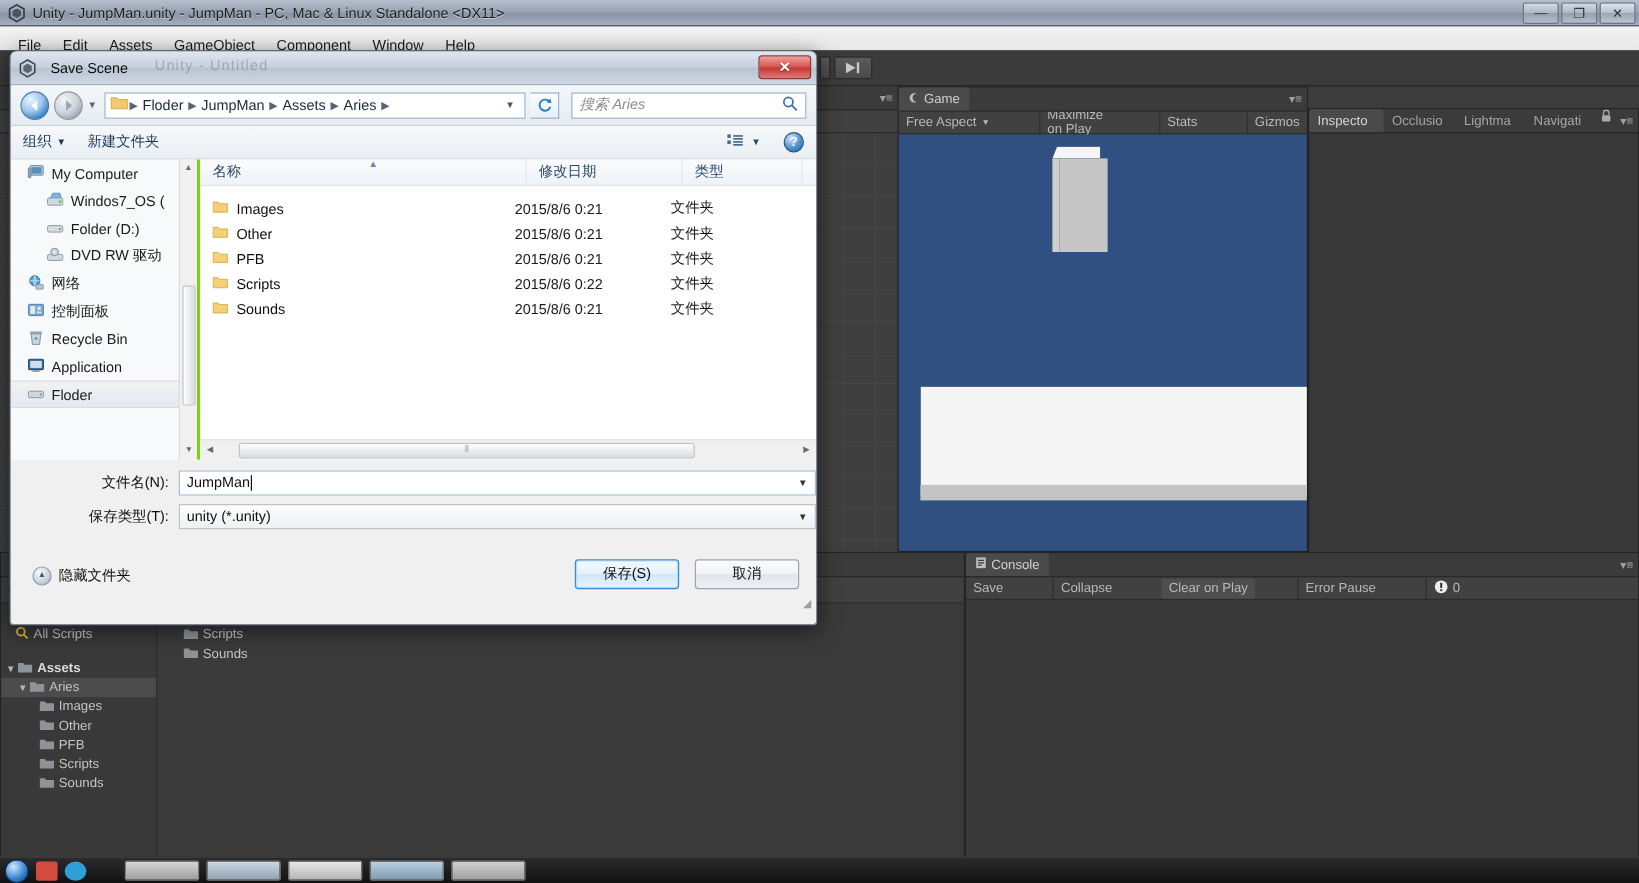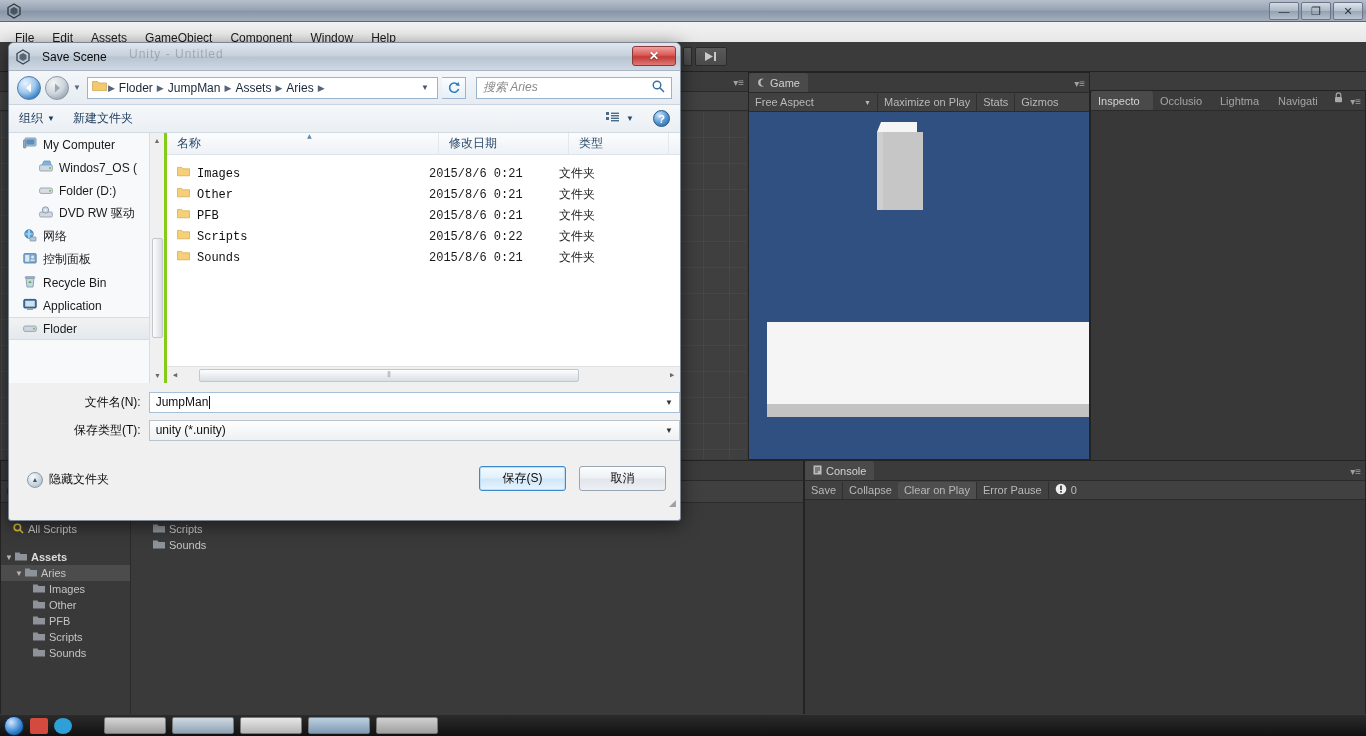--- a/index.html
+++ b/index.html
@@ -81,21 +81,21 @@
   }
   .ptab {
     height: 19px; padding: 0 8px; display: flex; align-items: center; gap: 4px;
     font-size: 11px; color: #a8a8a8; background: #333; border-radius: 3px 3px 0 0;
   }
   .ptab.active { background: #4a4a4a; color: #d2d2d2; }
   .ptab-menu { position: absolute; right: 4px; bottom: 3px; font-size: 10px; color: #a0a0a0; }
 
   .panel-toolbar {
     height: 19px; background: #414141; border-bottom: 1px solid #2b2b2b;
-    display: flex; align-items: center; font-size: 11px; color: #b9b9b9;
+    display: flex; align-items: center; font-size: 11px; color: #b9b9b9; gap: 35px;
   }
   .ptool { padding: 0 6px; height: 17px; display: flex; align-items: center; }
   .ptool.boxed { background: #4e4e4e; border-radius: 2px; }
   .ptool.sep { border-left: 1px solid #2f2f2f; }
 
   
   #scene-view { left: 0px; top: 30px; width: 748px; height: 388px; background:#3c3c3c; border:none;}
   .scene-canvas {
     position: absolute; left: 1px; top: 40px; width: 746px; height: 347px;
     background: #403f3f;
@@ -270,21 +270,21 @@
   .side-row.indent { padding-left: 30px; }
   .side-row.sel { background: linear-gradient(to bottom,#f2f2f2,#e3e9ef); border-top:1px solid #d4dce4; border-bottom:1px solid #d4dce4;}
   .side-scroll {
     position: absolute; right: 0; top: 0; width: 15px; height: 100%;
     background: #f0f0f0; border-left: 1px solid #dcdcdc;
   }
   .ss-up, .ss-dn { height: 15px; display:flex; align-items:center; justify-content:center; font-size:7px; color:#6a6a6a;}
   .ss-thumb { position:absolute; top: 105px; left: 2px; width: 11px; height: 100px;
     background: linear-gradient(to right,#fdfdfd,#d9dde2); border:1px solid #c2c7cd; border-radius:2px;}
 
-  .dlg-files { flex: 1; position: relative; background: #fff; font-family: Liberation Mono, monospace; }
+  .dlg-files { flex: 1; position: relative; background: #fff; }
   .file-head {
     height: 22px; background: linear-gradient(to bottom,#fbfcfd,#eef2f6);
     border-bottom: 1px solid #dde3ea; display: flex; align-items: center;
     font-size: 12px; color: #2a4a6a; position: relative;
   }
   .fh-cell { padding-left: 10px; border-right: 1px solid #e2e8ee; height: 100%; display:flex; align-items:center; }
   .sort-ind { position:absolute; left: 140px; top: -1px; font-size: 8px; color:#5b8ab8;}
   .file-row { height: 21px; display: flex; align-items: center; font-size: 12px; color: #0e0e0e; }
   .fr-name { width: 262px; display: flex; align-items: center; gap: 7px; padding-left: 10px;}
   .fr-date { width: 130px; color: #1a1a1a;}
@@ -343,20 +343,21 @@
 
 <div id="root">
 
   <div class="unity-titlebar">
     <span class="unity-icon">
       <svg width="16" height="16" viewBox="0 0 16 16">
         <polygon points="8,1 14,4.5 14,11.5 8,15 2,11.5 2,4.5" fill="none" stroke="#2d3640" stroke-width="1.3"></polygon>
         <polygon points="8,4 11.5,6 11.5,10 8,12 4.5,10 4.5,6" fill="#4a5461"></polygon>
       </svg>
     </span>
+    <span class="unity-title-text">Unity - JumpMan.unity - JumpMan - PC, Mac &amp; Linux Standalone &lt;DX11&gt;</span>
     <div class="win-btns">
       <div class="win-btn">—</div>
       <div class="win-btn">❐</div>
       <div class="win-btn close">✕</div>
     </div>
   </div>
 
   <div class="unity-menubar">
     <span class="menu-item">File</span>
     <span class="menu-item">Edit</span>

